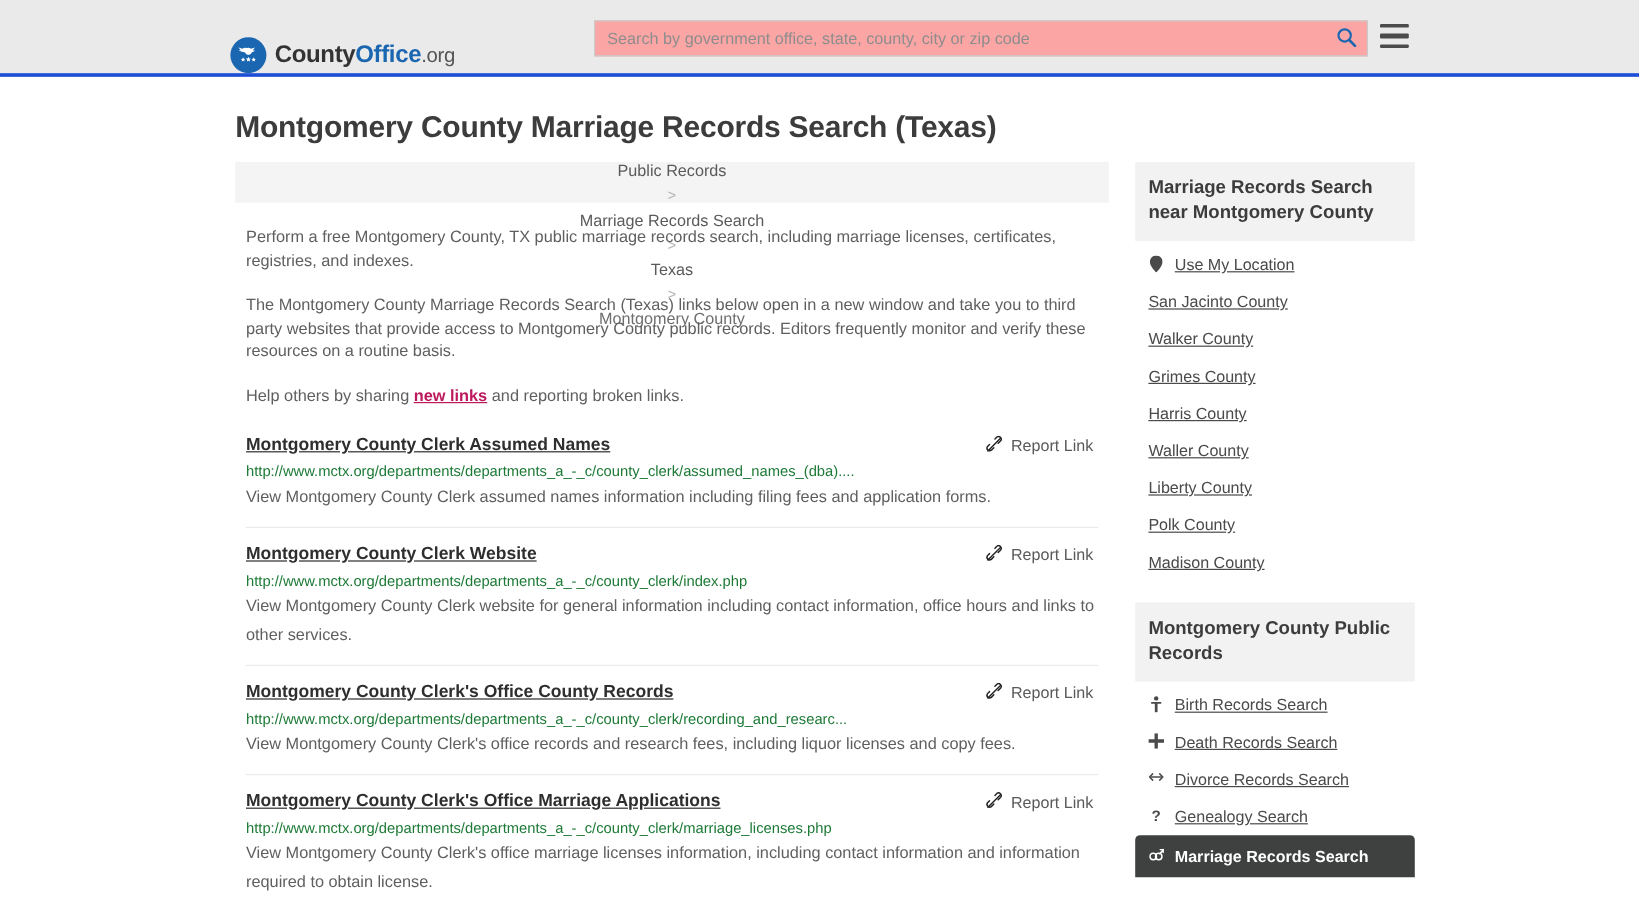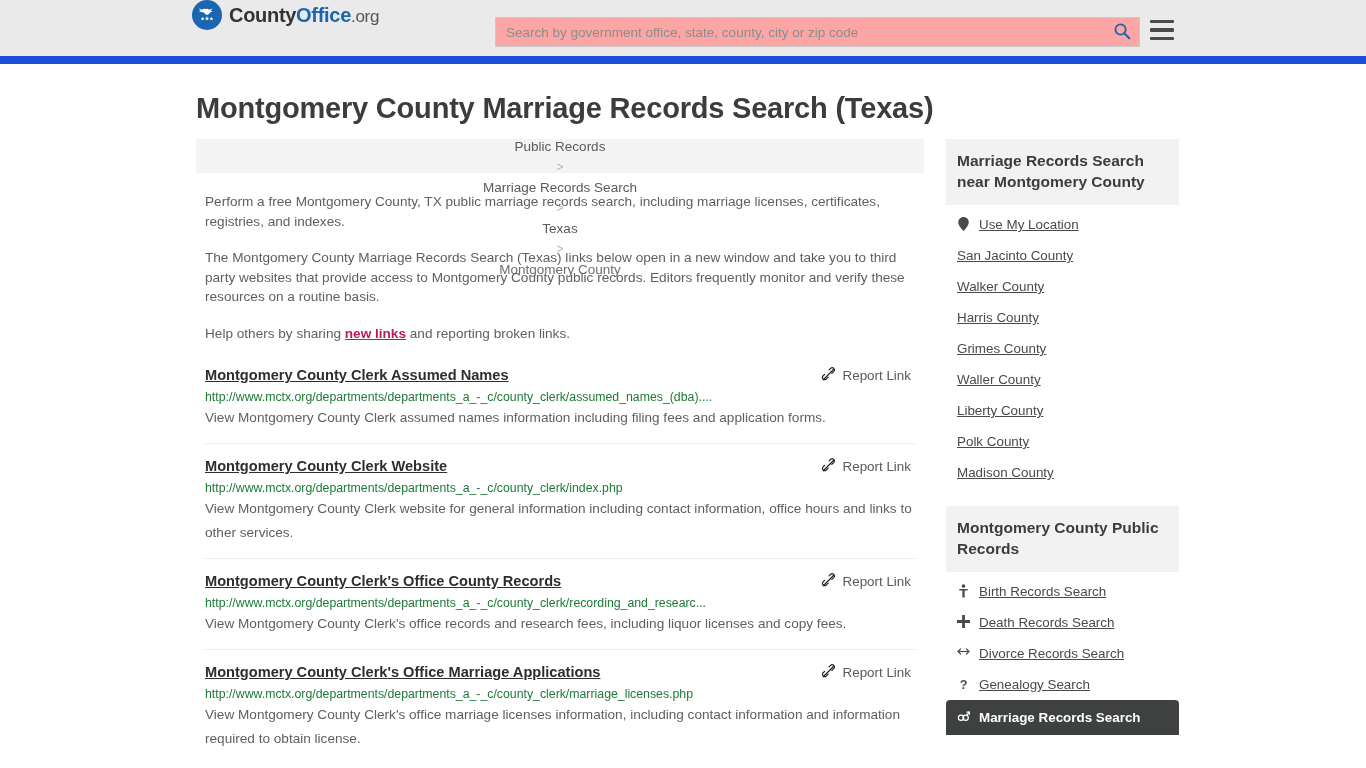--- a/index.html
+++ b/index.html
@@ -13,23 +13,23 @@
     background: #ffffff;
     font-family: "Liberation Sans", sans-serif;
     color: #4a4a4a;
     -webkit-font-smoothing: antialiased;
   }
 
   
   .site-header {
     height: 64px;
     background: #ebeaea;
-    border-bottom: 8px solid #1d4ed8;
-    display: flex;
-    align-items: flex-start;
+    border-bottom: 3px solid #1d4ed8;
+    display: flex;
+    align-items: flex-end;
     position: relative;
   }
   .logo-wrap {
     display: flex;
     align-items: center;
     margin-left: 192px;
     gap: 7px;
     cursor: pointer;
   }
   .logo-mark {
@@ -100,21 +100,21 @@
     border-radius: 1px;
   }
 
   
   .page {
     width: 1366px;
     padding: 0;
   }
   .page-title {
     margin: 28px 0 0 196px;
-    font-size: 29px;
+    font-size: 25px;
     font-weight: bold;
     color: #3c3c3c;
     letter-spacing: -0.2px;
   }
   .content-row {
     display: flex;
     margin-left: 196px;
     margin-top: 14px;
     gap: 22px;
   }
@@ -396,24 +396,24 @@
             <a>Use My Location</a>
           </div>
 
           <div class="side-link no-icon">
             <a>San Jacinto County</a>
           </div>
           <div class="side-link no-icon">
             <a>Walker County</a>
           </div>
           <div class="side-link no-icon">
+            <a>Grimes County</a>
+          </div>
+          <div class="side-link no-icon">
             <a>Harris County</a>
-          </div>
-          <div class="side-link no-icon">
-            <a>Grimes County</a>
           </div>
           <div class="side-link no-icon">
             <a>Waller County</a>
           </div>
           <div class="side-link no-icon">
             <a>Liberty County</a>
           </div>
           <div class="side-link no-icon">
             <a>Polk County</a>
           </div>

